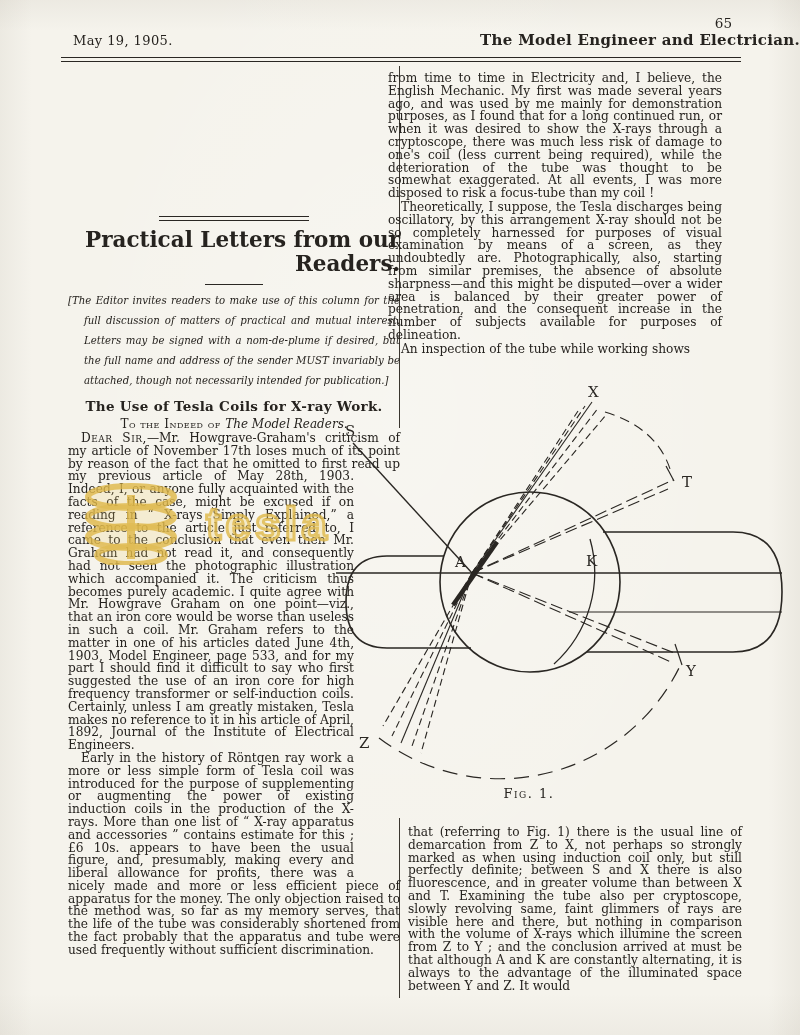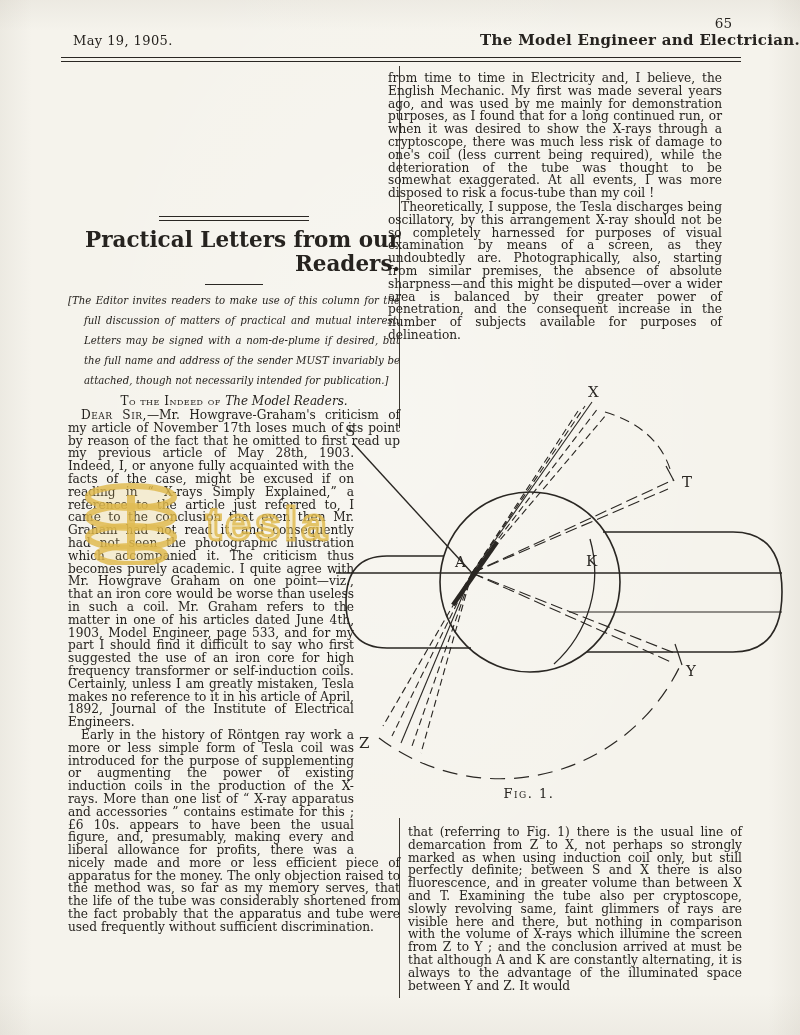--- a/index.html
+++ b/index.html
@@ -71,28 +71,30 @@
 </div>
 
 <div class="divider top"></div>
 <div class="divider bottom"></div>
 
 <div class="left-col">
   <div class="sect-rule"></div>
   <h1 class="sect-title">Practical Letters from our Readers.</h1>
   <div class="short-rule"></div>
   <p class="editor-note">[The Editor invites readers to make use of this column for the full discussion of matters of practical and mutual interest.  Letters may be signed with a nom-de-plume if desired, but the full name and address of the sender MUST invariably be attached, though not necessarily intended for publication.]</p>
+  <h2 class="article-title">The Use of Tesla Coils for X-ray Work.</h2>
   <div class="salutation"><span class="sc">To the Indeed of </span><span class="ital">The Model Readers.</span></div>
   <p class="body-par"><span class="sc">Dear Sir,</span><span>—Mr. Howgrave-Graham's criticism of my article of November 17th loses much of its point by reason of the fact that he omitted to first read up my previous article of May 28th, </span><span class="fig-spacer"></span><span>1903.  Indeed, I, or anyone fully acquainted with the facts of the case, might be excused if on reading in “ X-rays Simply Explained,” a reference to the article just referred to, I came to the conclusion that even then Mr. Graham had not read it, and consequently had not seen the photographic illustration which accompanied it.  The criticism thus becomes purely academic.  I quite agree with Mr. Howgrave Graham on one point—viz., that an iron core would be worse than useless in such a coil.  Mr. Graham refers to the matter in one of his articles dated June 4th, 1903, Model Engineer, page 533, and for my part I should find it difficult to say who first suggested the use of an iron core for high frequency transformer or self-induction coils.  Certainly, unless I am greatly mistaken, Tesla makes no reference to it in his article of April, 1892, Journal of the Institute of Electrical Engineers.</span></p>
   <p class="body-par">Early in the history of Röntgen ray work a more or less simple form of Tesla coil was introduced for the purpose of supplementing or augmenting the power of existing induction coils in the production of the X-rays.  More than one list of “ X-ray apparatus and accessories ” contains estimate for this ;  £6 10s. appears to have been the usual figure, and, presumably, making every and liberal allowance for profits, there was a nicely made and more or less efficient piece of apparatus for the money.  The only objection raised to the method was, so far as my memory serves, that the life of the tube was considerably shortened from the fact probably that the apparatus and tube were used frequently without sufficient discrimination.</p>
 </div>
 
 <div class="right-col-top">
   <p class="body-par noindent">from time to time in Electricity and, I believe, the English Mechanic.  My first was made several years ago, and was used by me mainly for demonstration purposes, as I found that for a long continued run, or when it was desired to show the X-rays through a cryptoscope, there was much less risk of damage to one's coil (less current being required), while the deterioration of the tube was thought to be somewhat exaggerated.  At all events, I was more disposed to risk a focus-tube than my coil !</p>
   <p class="body-par">Theoretically, I suppose, the Tesla discharges being oscillatory, by this arrangement X-ray should not be so completely harnessed for purposes of visual examination by means of a screen, as they undoubtedly are.  Photographically, also, starting from similar premises, the absence of absolute sharpness—and this might be disputed—over a wider area is balanced by their greater power of penetration, and the consequent increase in the number of subjects available for purposes of delineation.</p>
+  <p class="body-par">An inspection of the tube while working shows</p>
 </div>
 
 <div class="figure-wrap">
   <svg width="452" height="420" viewBox="0 0 452 420">
     <g fill="none" stroke="#2a2723" stroke-width="1.6">
       <circle cx="197" cy="196" r="90"></circle>
       <path d="M111,170 H54 Q13,170 13,216 Q13,262 54,262 H138"></path>
       <path d="M270,146 H400 Q449,146 449,206 Q449,266 400,266 H254"></path>
       <path d="M257,153 A123,123 0 0 1 221,278" stroke-width="1.3"></path>
     </g>

